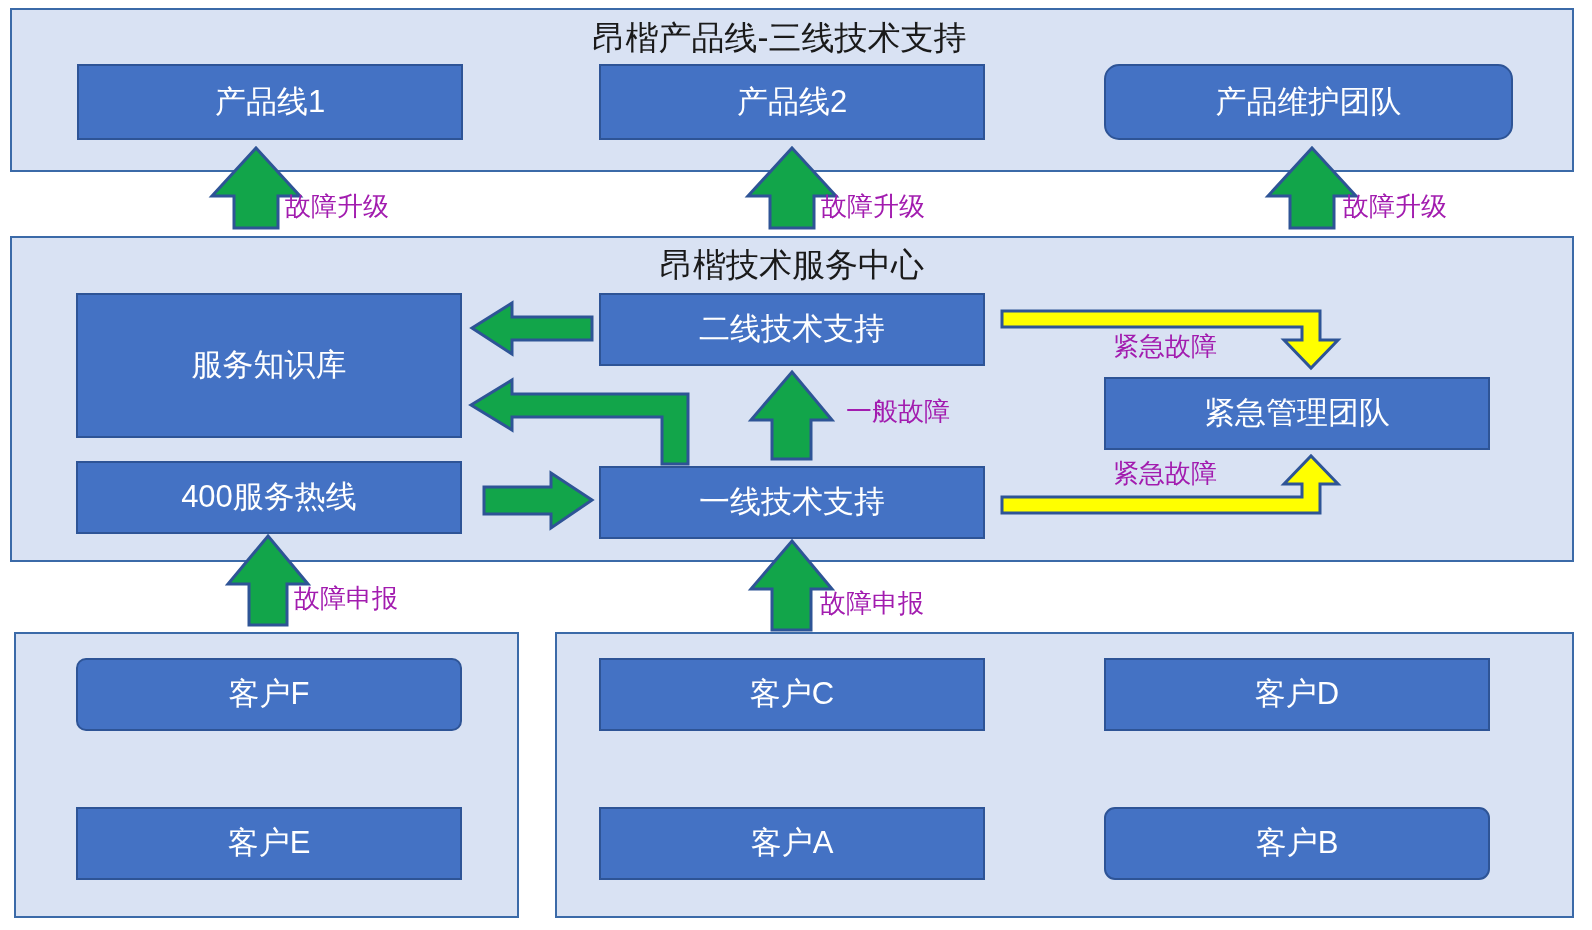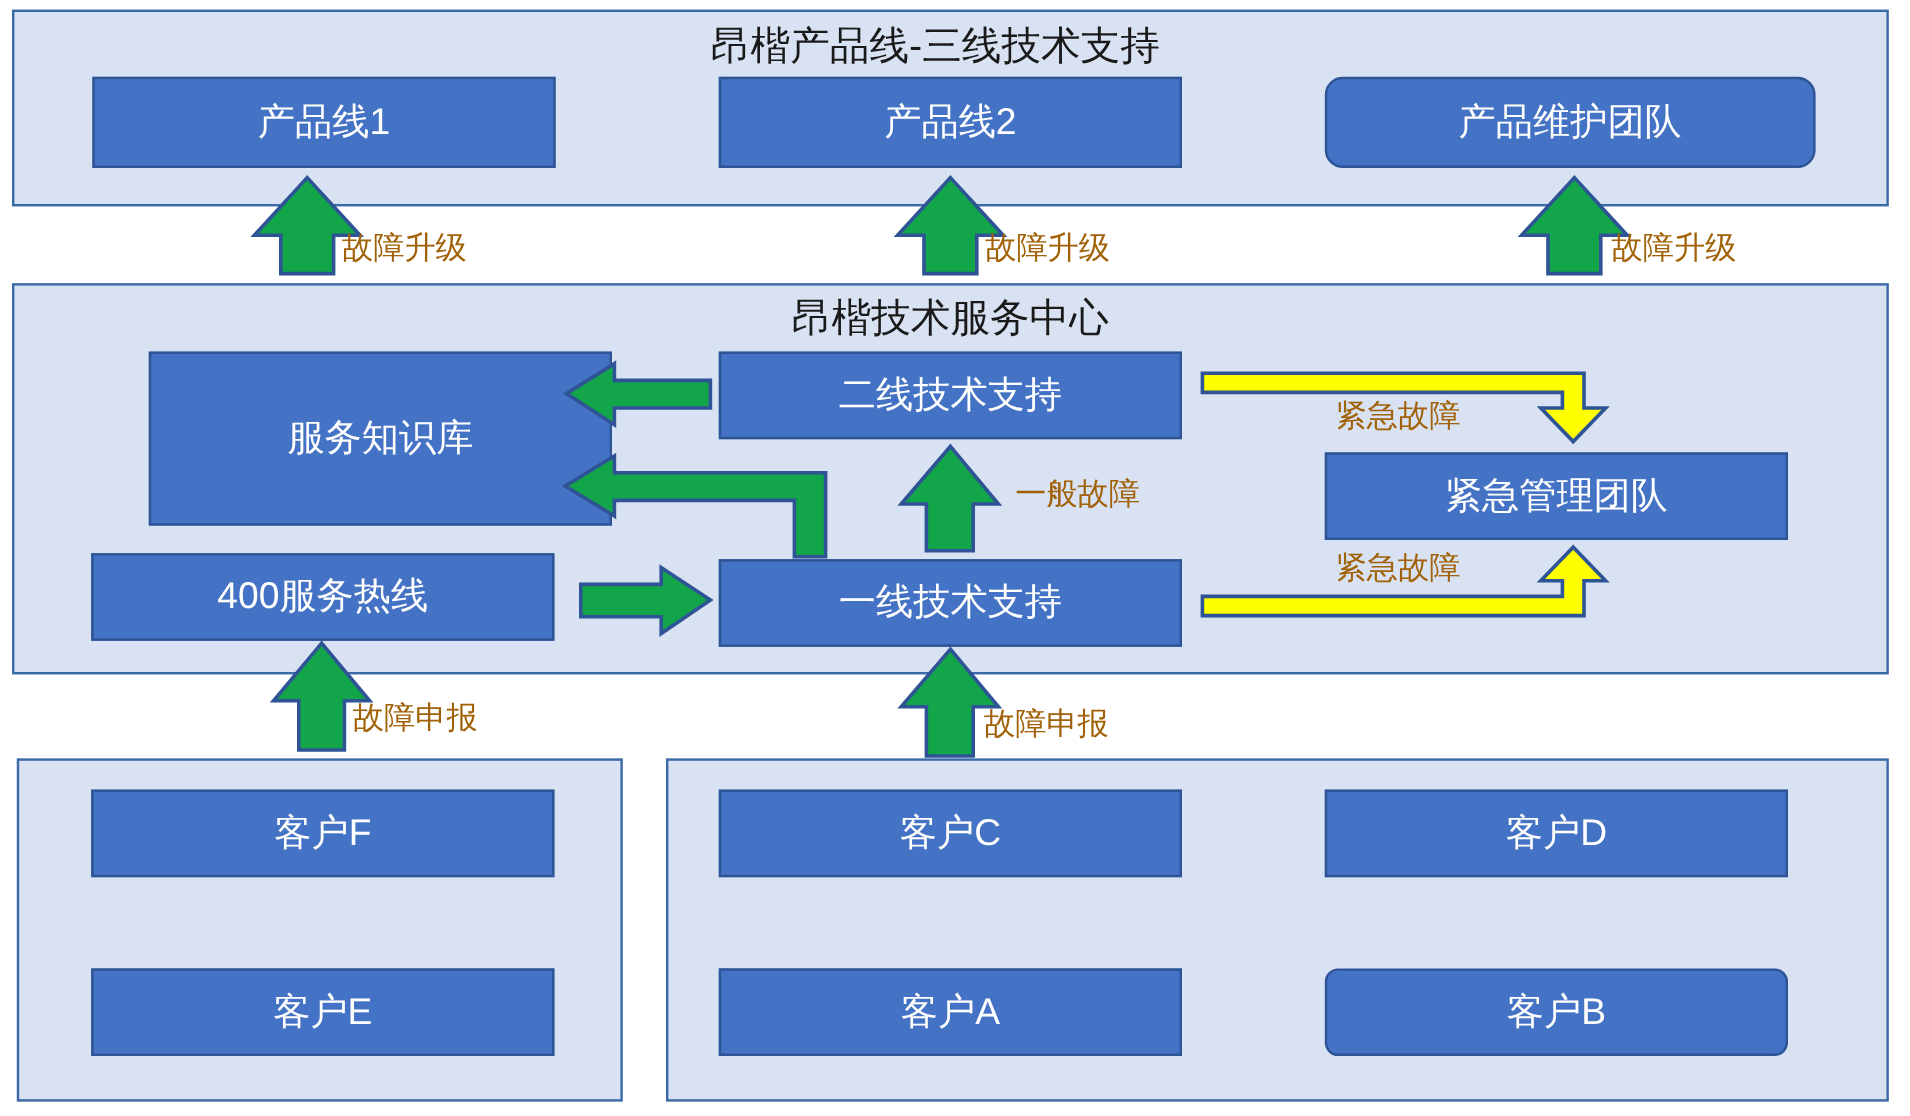--- a/index.html
+++ b/index.html
@@ -48,21 +48,21 @@
     color: #ffffff;
     font-size: 31px;
     line-height: 1.1;
     text-align: center;
     white-space: nowrap;
   }
 
   
   .arrow-label {
     position: absolute;
-    color: #a16207;
+    color: #a21caf;
     font-size: 26px;
     line-height: 30px;
     white-space: nowrap;
   }
 
   
   #arrows {
     position: absolute;
     left: 0;
     top: 0;
@@ -79,28 +79,28 @@
   <div class="group" style="left:10px; top:8px; width:1564px; height:164px;"></div>
   <div class="group-title" style="left:10px; top:18px; width:1539px;text-align:center;">昂楷产品线-三线技术支持</div>
 
   <div class="node" style="left:77px; top:64px; width:386px; height:76px;">产品线1</div>
   <div class="node" style="left:599px; top:64px; width:386px; height:76px;">产品线2</div>
   <div class="node" style="left:1104px; top:64px; width:409px; height:76px;border-radius:15px;">产品维护团队</div>
 
   <div class="group" style="left:10px; top:236px; width:1564px; height:326px;"></div>
   <div class="group-title" style="left:10px; top:245px; width:1564px;">昂楷技术服务中心</div>
 
-  <div class="node" style="left:76px; top:293px; width:386px; height:145px;margin-left:48px;">服务知识库</div>
+  <div class="node" style="left:76px; top:293px; width:386px; height:145px;">服务知识库</div>
   <div class="node" style="left:76px; top:461px; width:386px; height:73px;">400服务热线</div>
   <div class="node" style="left:599px; top:466px; width:386px; height:73px;">一线技术支持</div>
   <div class="node" style="left:599px; top:293px; width:386px; height:73px;">二线技术支持</div>
   <div class="node" style="left:1104px; top:377px; width:386px; height:73px;">紧急管理团队</div>
 
   <div class="group" style="left:14px; top:632px; width:505px; height:286px;"></div>
-  <div class="node" style="left:76px; top:658px; width:386px; height:73px;">客户F</div>
+  <div class="node" style="left:76px; top:658px; width:386px; height:73px;border-radius:10px;">客户F</div>
   <div class="node" style="left:76px; top:807px; width:386px; height:73px;text-align:center;">客户E</div>
 
   <div class="group" style="left:555px; top:632px; width:1019px; height:286px;"></div>
   <div class="node" style="left:599px; top:658px; width:386px; height:73px;">客户C</div>
   <div class="node" style="left:1104px; top:658px; width:386px; height:73px;">客户D</div>
   <div class="node" style="left:599px; top:807px; width:386px; height:73px;">客户A</div>
   <div class="node" style="left:1104px; top:807px; width:386px; height:73px;border-radius:11px;">客户B</div>
 
   <svg id="arrows" viewBox="0 0 1592 930">
 

